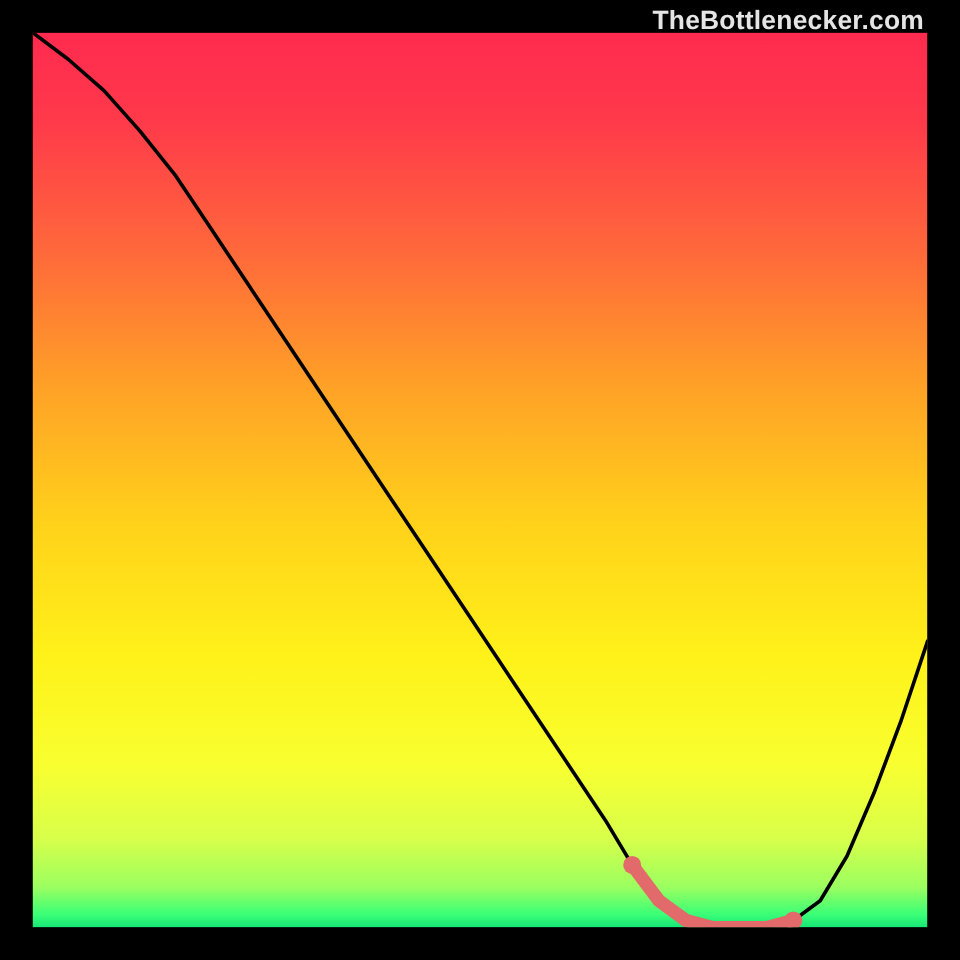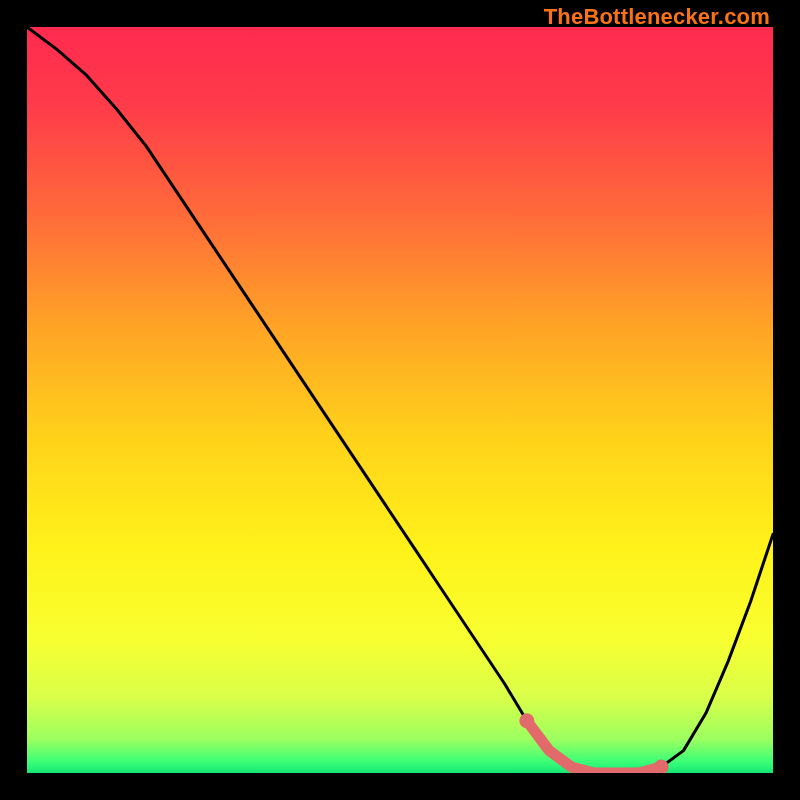--- a/index.html
+++ b/index.html
@@ -24,21 +24,21 @@
     left: 27px;
     top: 27px;
     width: 746px;
     height: 746px;
     overflow: hidden;
   }
   .attribution {
     position: absolute;
     top: 4px;
     right: 30px;
-    color: #f97316;
+    color: #e5e5e5;
     font-size: 22px;
     font-weight: bold;
     letter-spacing: 0.2px;
   }
   svg { display: block; }
 </style>
 </head>
 <body>
 
 <div class="frame">

